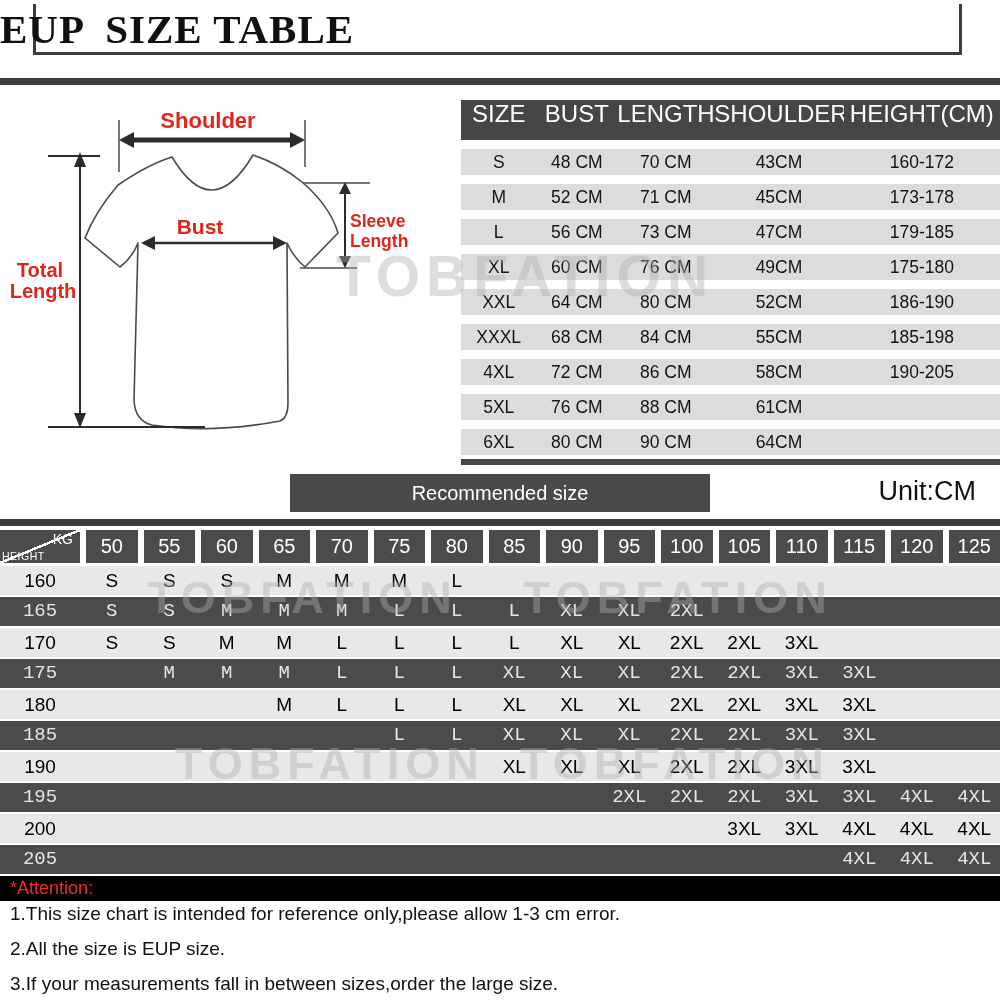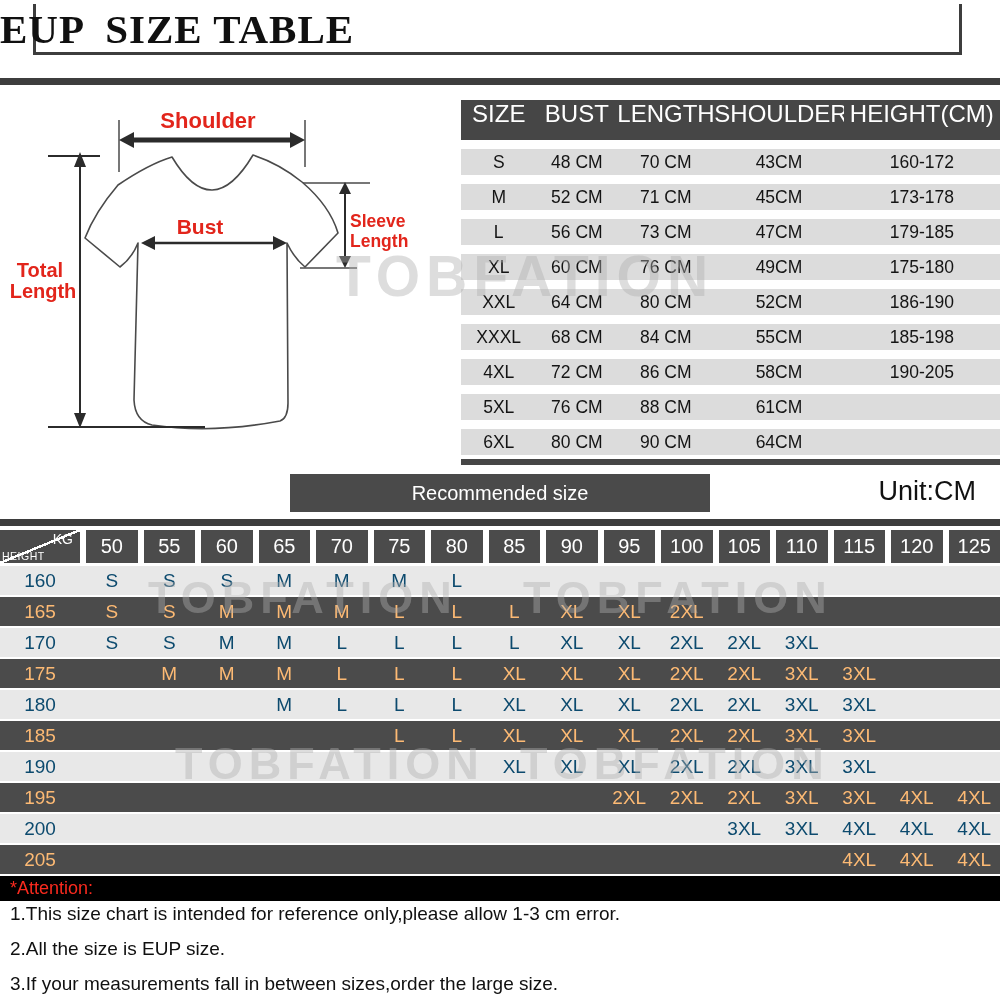--- a/index.html
+++ b/index.html
@@ -32,22 +32,22 @@
   
   .matrix{position:absolute;left:0;top:530px;width:1000px;}
   .m-header{display:flex;column-gap:6px;height:33px;margin-bottom:3px;}
   .m-corner{position:relative;width:80px;flex:0 0 80px;background-color:#4b4b4b;
             background-image:linear-gradient(to bottom right,transparent calc(50% - 1.2px),
               #fff calc(50% - 1.2px),#fff calc(50% + 1.2px),transparent calc(50% + 1.2px));}
   .m-corner .kg{position:absolute;top:1px;right:7px;color:#fff;font-size:14px;}
   .m-corner .hgt{position:absolute;bottom:1px;left:2px;color:#fff;font-size:10.5px;letter-spacing:.5px;}
   .m-hcell{flex:1;background:#4b4b4b;color:#fff;text-align:center;line-height:33px;font-size:20px;}
   .m-row{display:flex;column-gap:6px;height:29px;line-height:29px;margin-bottom:2px;font-size:19px;}
-  .m-row.light{background:#e8e8e8;color:#0c4a6e;}
-  .m-row.dark{background:#4b4b4b;color:#fdba74;}
+  .m-row.light{background:#e8e8e8;color:#000000;}
+  .m-row.dark{background:#4b4b4b;color:#e5e5e5;font-family:Liberation Mono, monospace;}
   .m-label{width:80px;flex:0 0 80px;text-align:center;}
   .m-cell{flex:1;text-align:center;overflow:hidden;}
   
   .attention-band{position:absolute;left:0;top:876px;width:1000px;height:25px;line-height:25px;
                   background:#000000;}
   .attn{color:#f92a1e;font-size:18px;margin-left:10px;}
   .notes{position:absolute;left:10px;top:903px;width:980px;font-size:19px;color:#101010;}
   .notes .note{margin-bottom:13px;line-height:22px;}
   
   .wm{position:absolute;font-weight:bold;letter-spacing:6px;color:rgba(174,174,174,.42);

